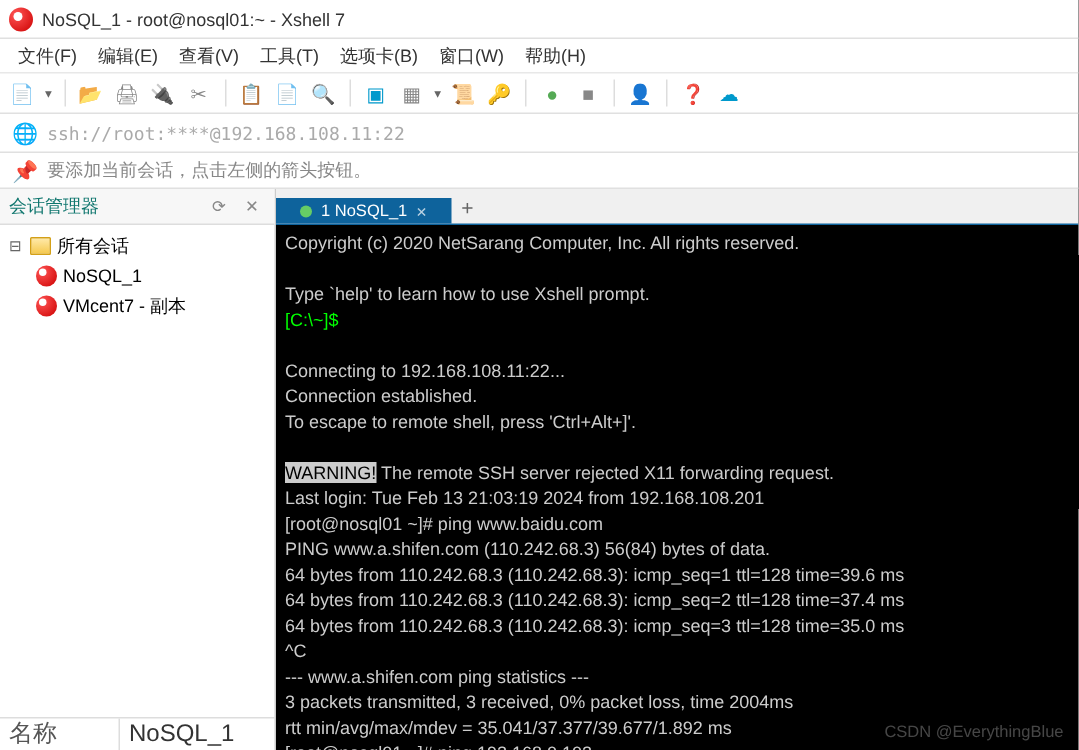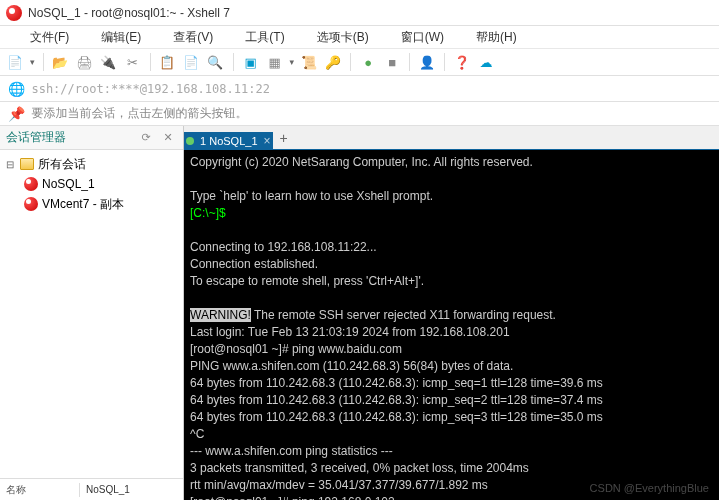--- a/index.html
+++ b/index.html
@@ -1,46 +1,46 @@
 <!DOCTYPE html>
 <html><head>
 <meta charset="utf-8">
 <style>
 * { margin: 0; padding: 0; box-sizing: border-box; font-family: "Microsoft YaHei", "Segoe UI", Tahoma, sans-serif; }
 body { width: 719px; height: 500px; background: #f0f0f0; font-size: 12px; overflow: hidden; display: flex; flex-direction: column; }
 .titlebar { height: 26px; background: #fff; display: flex; align-items: center; padding: 12px 6px; gap: 6px; border-bottom: 1px solid #e0e0e0; }
 .app-icon { width: 16px; height: 16px; background: radial-gradient(circle at 30% 30%, #f55, #c00); border-radius: 50%; position: relative; }
 .app-icon::after { content: ""; position: absolute; width: 6px; height: 6px; background: #fff; border-radius: 50%; top: 3px; left: 3px; }
 .title-text { color: #333; }
-.menubar { height: 22px; background: #fff; display: flex; align-items: center; padding: 0 24px; gap: 20px; }
+.menubar { height: 22px; background: #fff; display: flex; align-items: center; padding: 0 6px; gap: 2px; }
 .menu-item { padding: 2px 6px; color: #333; cursor: default; }
 .toolbar { height: 28px; background: #fff; border-top: 1px solid #e8e8e8; border-bottom: 1px solid #e0e0e0; display: flex; align-items: center; padding: 0 6px; gap: 6px; }
 .tool-btn { width: 18px; height: 18px; display: flex; align-items: center; justify-content: center; font-size: 13px; cursor: pointer; }
 .tool-sep { width: 1px; height: 18px; background: #ddd; margin: 0 2px; }
 .addr-bar { height: 26px; background: #fff; border-bottom: 1px solid #e0e0e0; display: flex; align-items: center; padding: 0 8px; gap: 6px; }
 .addr-text { color: #aaa; font-family: Consolas, monospace; }
 .hint-bar { height: 24px; background: #fff; border-bottom: 1px solid #e0e0e0; display: flex; align-items: center; padding: 0 8px; gap: 6px; color: #888; }
 .main-area { flex: 1; display: flex; overflow: hidden; }
 .side-panel { width: 184px; background: #fff; border-right: 1px solid #ccc; display: flex; flex-direction: column; }
 .side-header { height: 24px; border-bottom: 1px solid #ddd; display: flex; align-items: center; justify-content: space-between; padding: 0 6px; background: #f7f7f7; }
 .side-title { color: #0f766e; }
 .side-icons { display: flex; gap: 4px; }
 .side-tree { flex: 1; padding: 4px 0; }
 .tree-node { display: flex; align-items: center; height: 20px; padding: 0 6px; gap: 4px; cursor: pointer; }
 .tree-indent { width: 14px; }
 .expand-icon { width: 10px; font-size: 10px; color: #666; }
 .folder-icon { width: 14px; height: 12px; background: linear-gradient(#ffe9a8, #f5c94f); border: 1px solid #d4a017; border-radius: 1px; }
 .session-icon { width: 14px; height: 14px; background: radial-gradient(circle at 30% 30%, #f55, #c00); border-radius: 50%; position: relative; }
 .session-icon::after { content: ""; position: absolute; width: 5px; height: 5px; background: #fff; border-radius: 50%; top: 2px; left: 2px; }
-.side-footer { height: 22px; border-top: 1px solid #ddd; display: flex; align-items: center; font-size: 10px; }
+.side-footer { height: 22px; border-top: 1px solid #ddd; display: flex; align-items: center; font-size: 16px; }
 .side-footer-label { width: 80px; padding: 0 6px; border-right: 1px solid #ddd; color: #555; }
 .side-footer-val { padding: 0 6px; color: #333; }
 .content-panel { flex: 1; display: flex; flex-direction: column; background: #fff; }
 .tab-strip { height: 24px; background: #f0f0f0; display: flex; align-items: flex-end; border-bottom: 1px solid #0e639c; }
-.tab { height: 17px; display: flex; align-items: center; padding: 0 2px; gap: 6px; font-size: 11px; cursor: pointer; }
+.tab { height: 17px; display: flex; align-items: center; padding: 0 16px; gap: 6px; font-size: 11px; cursor: pointer; }
 .tab.active { background: #0e639c; color: #fff; }
 .tab-dot { width: 8px; height: 8px; background: #6c6; border-radius: 50%; }
 .tab-close { font-size: 12px; opacity: 0.7; }
 .tab-add { width: 22px; height: 22px; display: flex; align-items: center; justify-content: center; color: #666; font-size: 14px; cursor: pointer; }
 .terminal { flex: 1; background: #000; color: #ccc; font-family: "Consolas", "Courier New", monospace; font-size: 12px; line-height: 16px; padding: 4px 6px; overflow: hidden; white-space: pre; }
 .t-green { color: #0f0; }
 .t-highlight { background: #ccc; color: #000; }
 .watermark { position: absolute; right: 10px; bottom: 6px; color: rgba(200,200,200,0.35); font-size: 11px; pointer-events: none; }
 .pin-icon { color: #d33; font-size: 14px; }
 .globe-icon { color: #3a8; font-size: 14px; }

